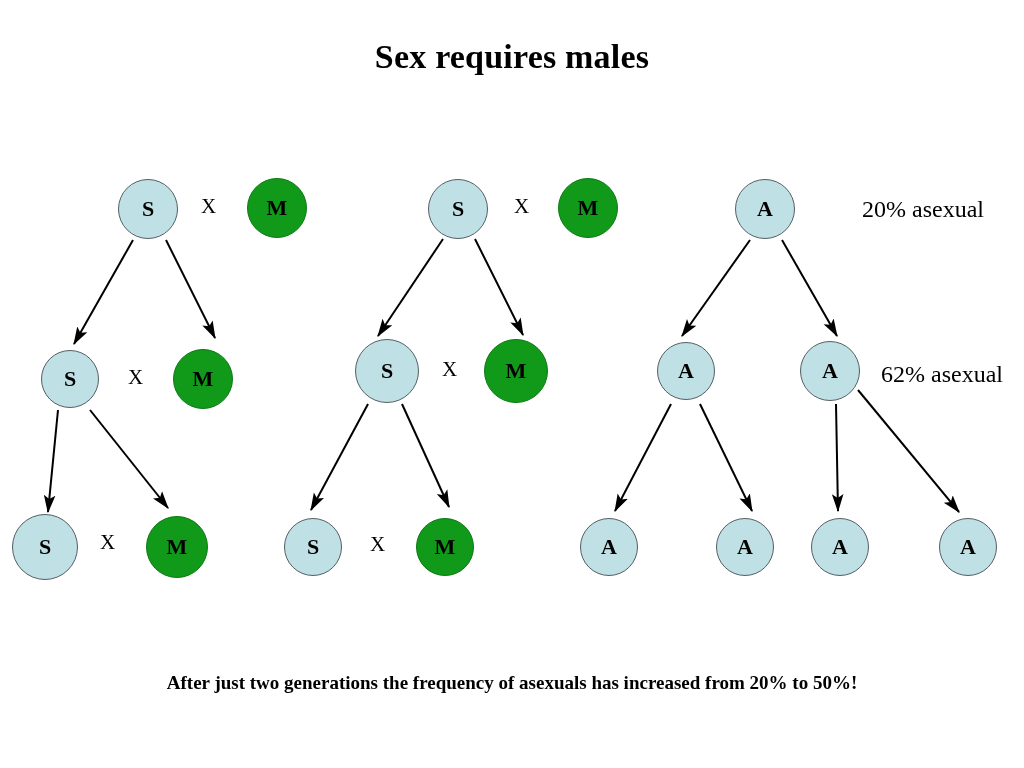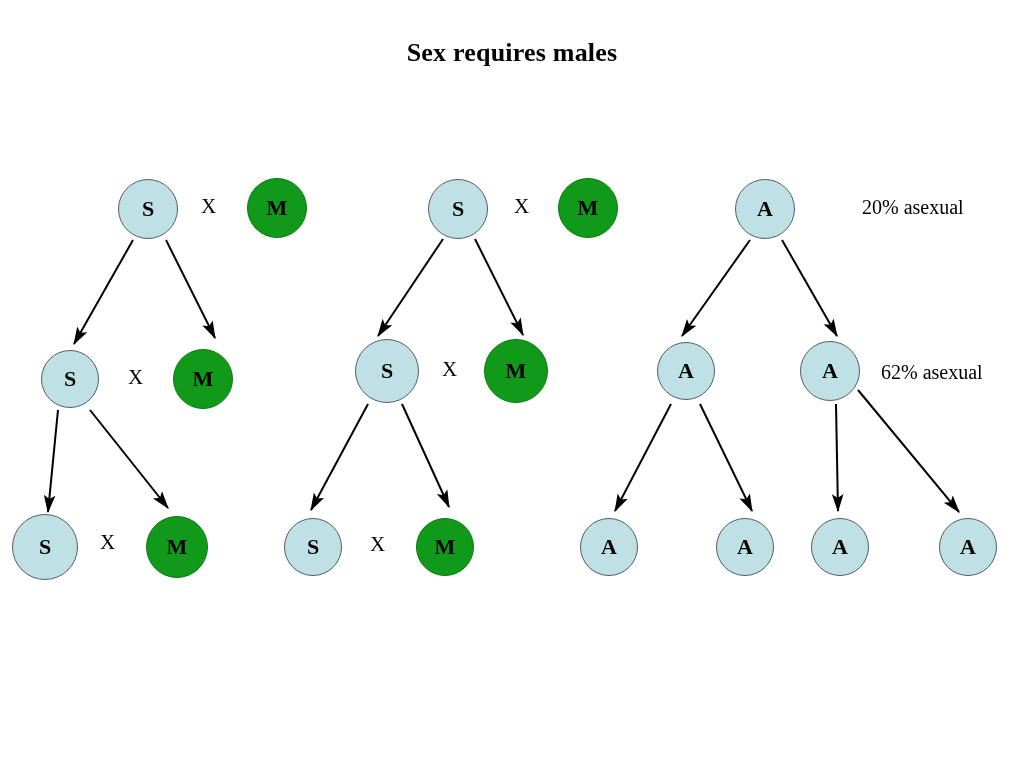--- a/index.html
+++ b/index.html
@@ -20,21 +20,21 @@
     left: 0; top: 0;
     width: 1024px;
     height: 768px;
   }
   #title {
     position: absolute;
     left: 0;
     top: 38px;
     width: 1024px;
     text-align: center;
-    font-size: 26px;
+    font-size: 34px;
     font-weight: bold;
     letter-spacing: 0.2px;
     font-family: "Liberation Serif", "DejaVu Serif", serif;
   }
   #caption {
     position: absolute;
     left: 0;
     top: 672px;
     width: 1024px;
     text-align: center;
@@ -77,21 +77,21 @@
   .cross-label {
     position: absolute;
     font-size: 21px;
     font-weight: normal;
     font-family: "Liberation Serif", "DejaVu Serif", serif;
     color: #000;
     line-height: 1;
   }
   .side-label {
     position: absolute;
-    font-size: 20px;
+    font-size: 24px;
     font-weight: normal;
     font-family: "Liberation Serif", "DejaVu Serif", serif;
     color: #000;
     white-space: nowrap;
     line-height: 1;
   }
 </style>
 </head>
 <body style="background: rgb(255, 255, 255);">
 
@@ -188,14 +188,15 @@
       <div class="cross-label" style="left: 100px; top: 532px;">X</div>
       <div class="cross-label" style="left: 514px; top: 196px;">X</div>
       <div class="cross-label" style="left: 442px; top: 359px;">X</div>
       <div class="cross-label" style="left: 370px; top: 534px;">X</div>
     </div>
   <div id="labels-layer">
       <div class="side-label" style="left: 862px; top: 197px;">20% asexual</div>
       <div class="side-label" style="left: 881px; top: 362px;">62% asexual</div>
     </div>
 
+  <div id="caption">After just two generations the frequency of asexuals has increased from 20% to 50%!</div>
 
 </div>
 
 </body></html>

